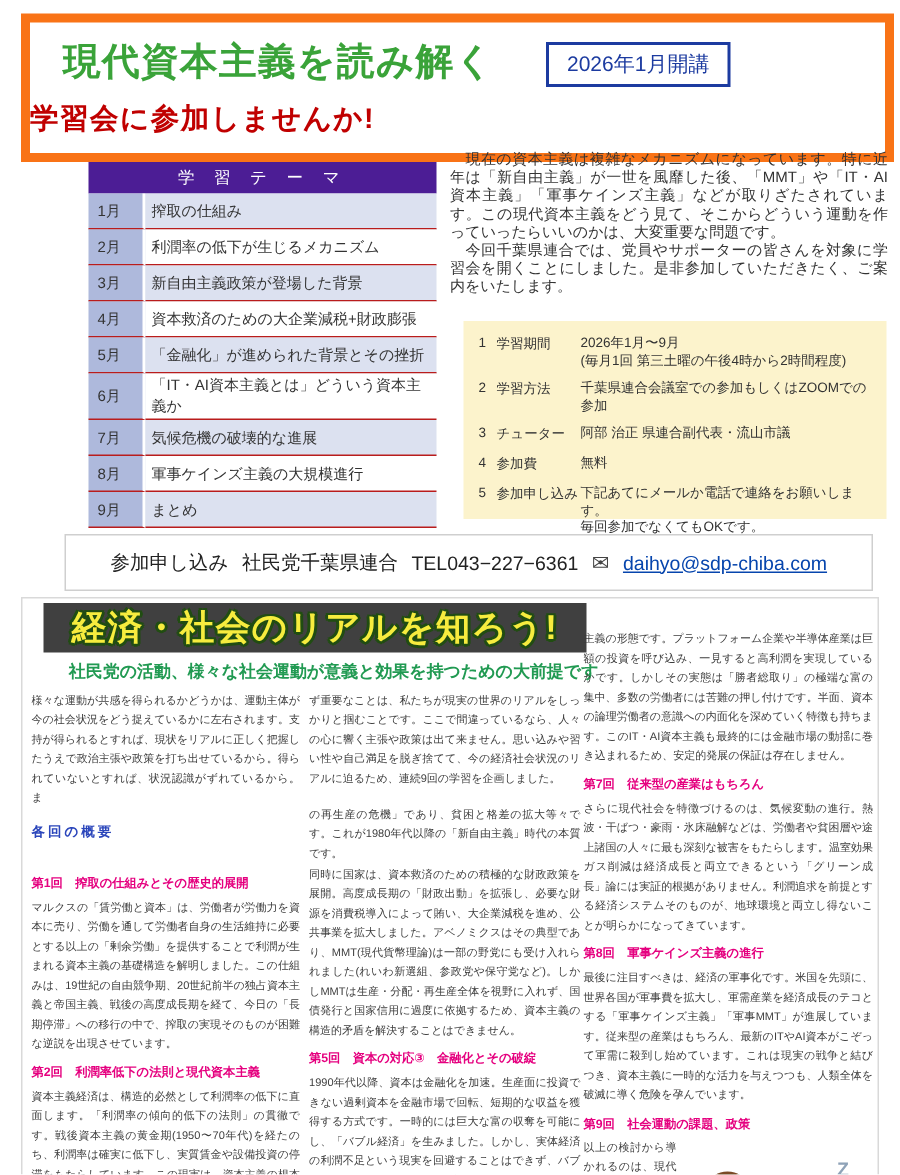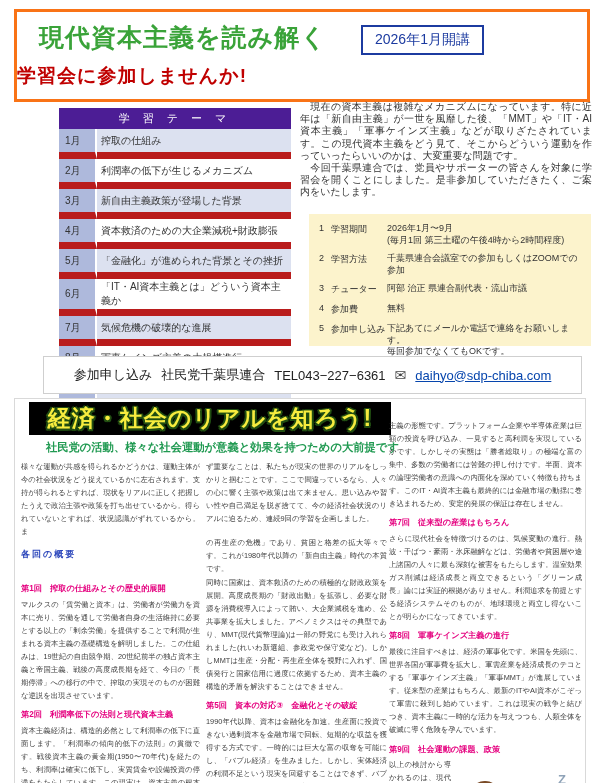--- a/index.html
+++ b/index.html
@@ -1,34 +1,34 @@
 <!DOCTYPE html>
 <html><head>
 <meta charset="utf-8">
 <style>
   html,body{margin:0;padding:0;background:#ffffff;}
   .page{position:relative;width:600px;height:783px;background:#ffffff;overflow:hidden;
         font-family:"Liberation Sans","DejaVu Sans",sans-serif;color:#333;}
 
   
   .header-box{position:absolute;left:14px;top:9px;width:570px;height:87px;
-              background:#fff;border:3px solid #f97316;}
+              background:#fff;border:6px solid #f97316;}
   .main-title{position:absolute;left:22px;top:9px;font-size:25px;font-weight:bold;
               color:#3aa339;letter-spacing:1px;white-space:nowrap;}
   .start-badge{position:absolute;left:344px;top:13px;border:2px solid #1c3ba0;color:#1c3ba0;
                font-weight:normal;font-size:14px;padding:4px 12px;background:#fff;white-space:nowrap;}
   .invite{position:absolute;left:0;top:51px;width:100%;text-align:left;color:#c00000;
           font-weight:bold;font-size:19px;letter-spacing:1px;}
 
   
   .schedule{position:absolute;left:59px;top:108px;width:232px;border-collapse:separate;
             border-spacing:0;font-size:10px;}
   .schedule th{background:#4c1d95;color:#fff;font-weight:normal;height:19px;text-align:center;
                letter-spacing:5px;font-size:11px;}
-  .schedule td{height:21px;padding:1px 4px;color:#333;border-bottom:7px solid #b91c1c;}
+  .schedule td{height:21px;padding:1px 4px;color:#333;border-bottom:1px solid #b91c1c;}
   .schedule td.m{width:26px;background:#aeb9dc;border-right:2px solid #fff;padding-left:6px;white-space:nowrap;}
   .schedule tr:nth-child(odd) td.t{background:#dce1f0;}
   .schedule tr:nth-child(even) td.t{background:#ffffff;}
 
   
   .intro{position:absolute;left:300px;top:101px;width:292px;font-size:10px;line-height:1.22;
          color:#333;text-align:justify;}
   .intro p{margin:0;}
 
   
@@ -42,21 +42,21 @@
   
   .contact-box{position:absolute;left:43px;top:356px;width:537px;height:36px;background:#fff;
                border:1px solid #cfcfcf;display:flex;align-items:center;justify-content:center;
                gap:9px;font-size:13px;color:#222;white-space:nowrap;}
   .envelope{font-size:14px;color:#444;}
   .email{color:#0645ad;text-decoration:underline;}
 
   
   .bottom-box{position:absolute;left:14px;top:398px;width:570px;height:385px;background:#fff;
               border:1px solid #d9d9d9;overflow:hidden;}
-  .banner{position:absolute;left:14px;top:3px;width:362px;height:33px;background:#000000;
+  .banner{position:absolute;left:14px;top:3px;width:362px;height:33px;background:#404040;
           display:flex;align-items:center;justify-content:center;}
   .banner-text{font-size:23px;font-weight:bold;color:#f7ec3e;letter-spacing:1px;white-space:nowrap;
      text-shadow:-1.5px -1.5px 0 #214d12,1.5px -1.5px 0 #214d12,-1.5px 1.5px 0 #214d12,
                   1.5px 1.5px 0 #214d12,0 2px 0 #214d12,2px 0 0 #214d12,-2px 0 0 #214d12;}
   .section-subtitle{position:absolute;left:6px;top:41px;width:378px;text-align:right;
                     color:#219a52;font-weight:bold;font-size:11.3px;}
   .col{position:absolute;font-size:7.35px;line-height:1.78;color:#3c3c3c;text-align:justify;}
   .col1{left:6px;top:61px;width:179px;}
   .col2{left:191px;top:61px;width:181px;}
   .col3{left:374px;top:20px;width:193px;}

